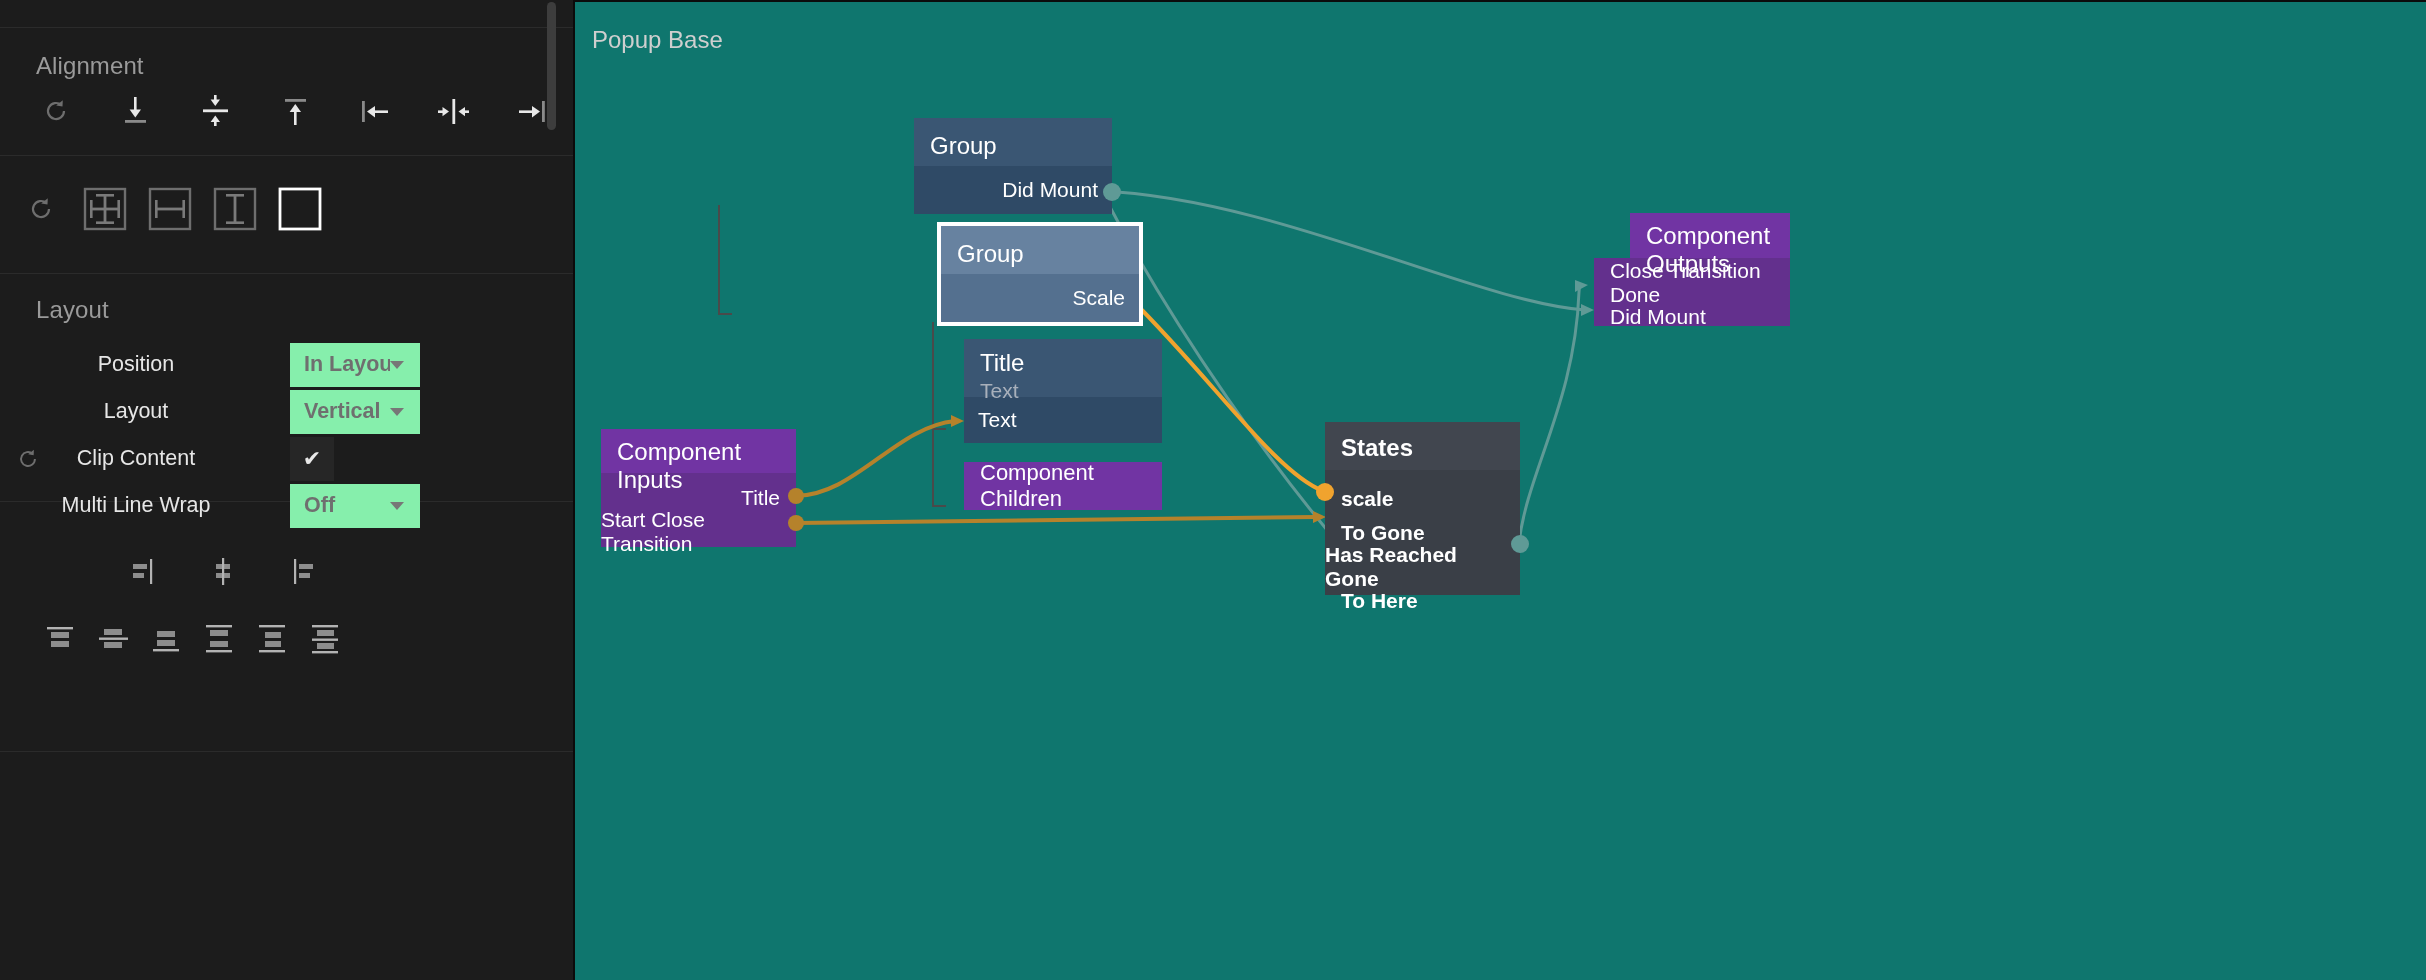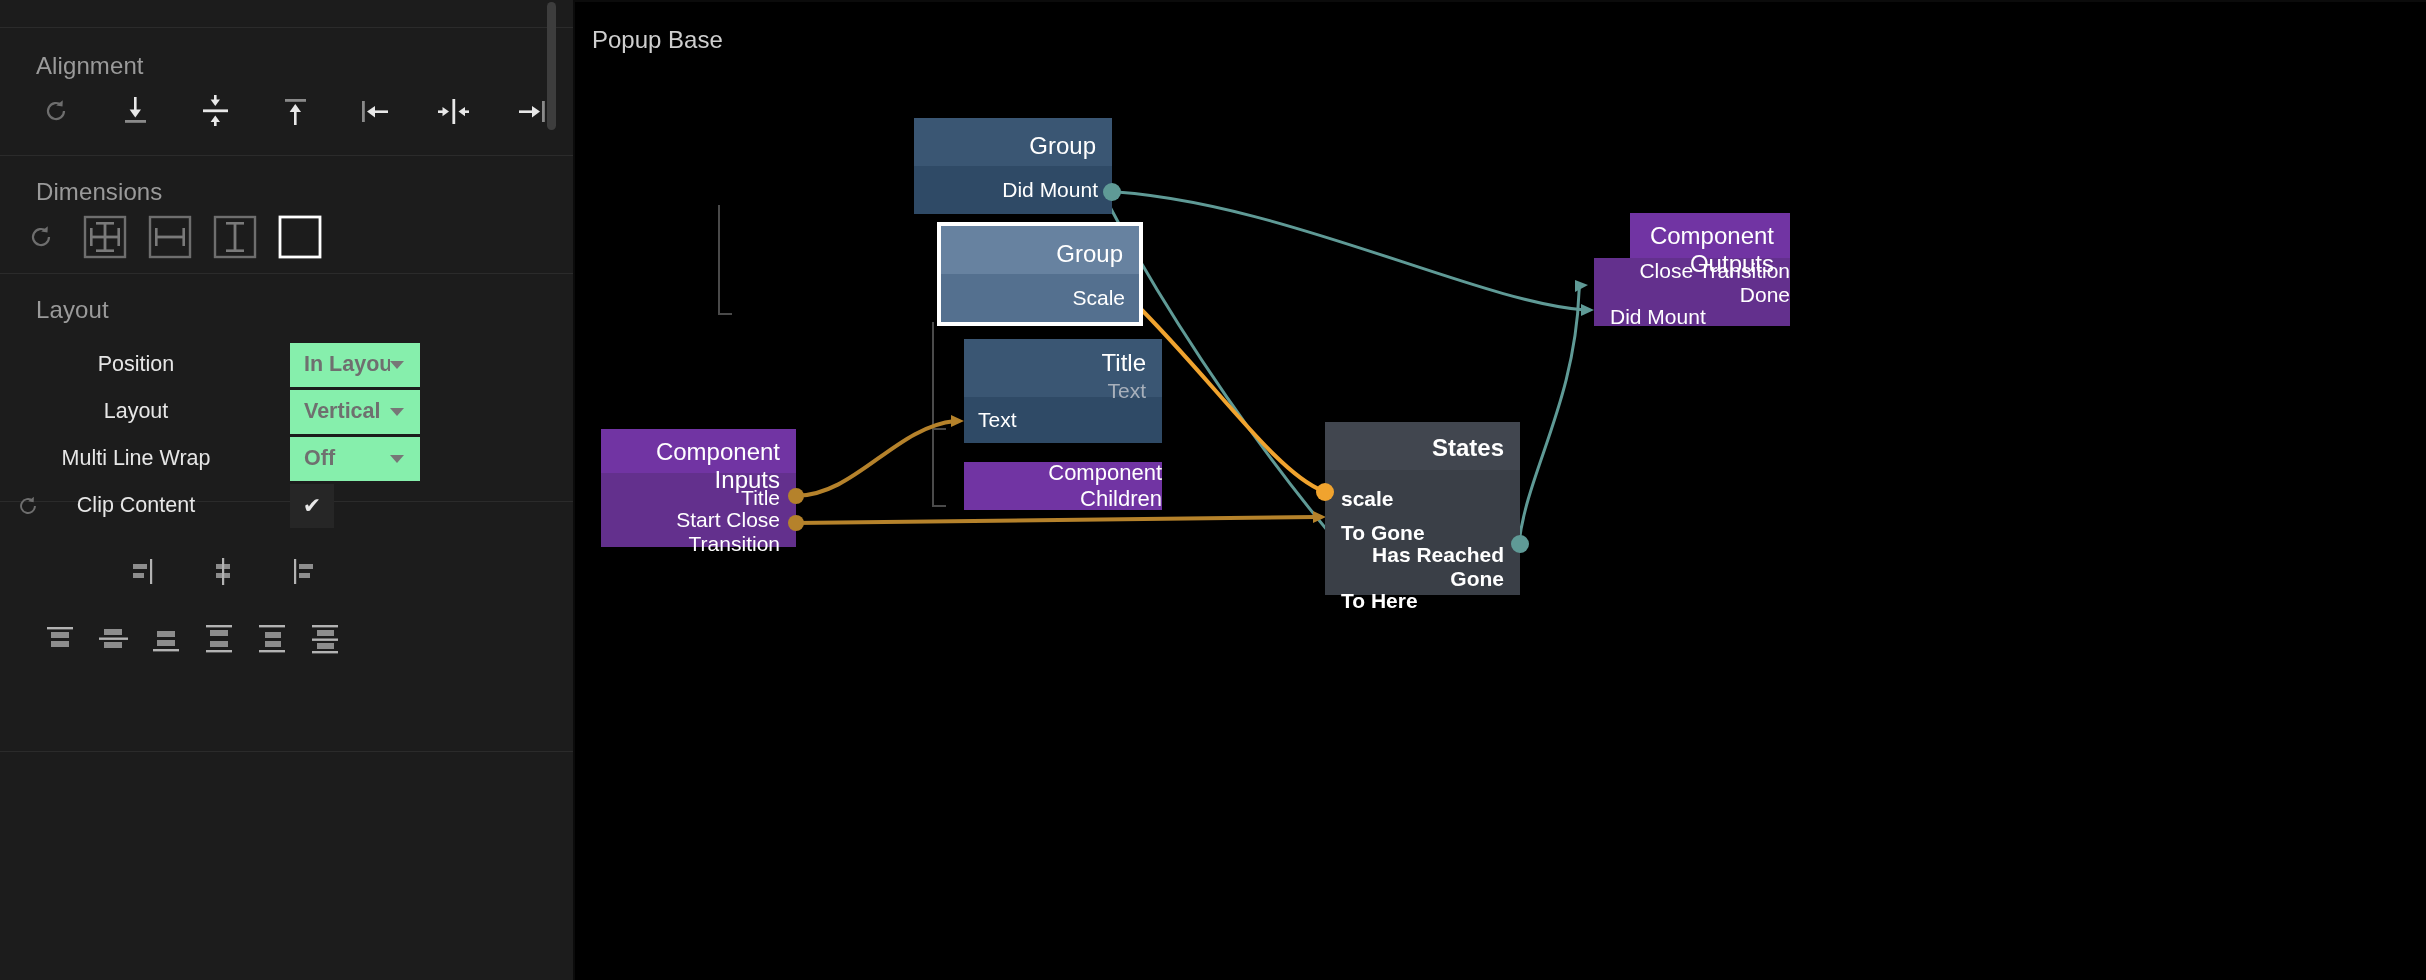--- a/index.html
+++ b/index.html
@@ -86,25 +86,24 @@
   
   #sec-justify { height: 250px; padding-top: 22px; }
   .justify-row-1 { display: flex; padding-left: 118px; margin-top: 20px; gap: 24px; }
   .justify-row-2 { display: flex; padding-left: 34px; margin-top: 14px; gap: 0; }
   .j-btn { width: 54px; height: 54px; display:flex; align-items:center; justify-content:center; }
   .j-btn2 { width: 53px; height: 54px; display:flex; align-items:center; justify-content:center; }
 
   
   .canvas-wrap {
     position: relative; flex: 1; height: 980px;
-    background: #000000;
+    background: #0f766e;
     border-left: 2px solid #0b0b0b;
     border-top: 2px solid #0b0b0b;
     overflow: hidden;
-    text-align: right;
   }
   .canvas-title {
     position: absolute; left: 17px; top: 24px;
     color: #cfcfcf; font-size: 24px;
   }
   .graph { position: absolute; left: 0; top: 0; width: 1851px; height: 978px; }
   .edges { position: absolute; left: 0; top: 0; width: 1851px; height: 978px; pointer-events: none; }
 
   
   .node { position: absolute; }
@@ -204,21 +203,20 @@
           <svg width="36" height="36" viewBox="0 0 36 36">
             <rect x="4" y="17.4" width="17" height="2.6" fill="#e8e8e8"></rect>
             <path d="M25 18.6 L17 13 L17 24.4 Z" fill="#e8e8e8"></path>
             <rect x="27" y="8" width="2.8" height="21" fill="#8a8a8a"></rect>
           </svg>
         </div>
       </div>
     </div>
 
     <div class="section" id="sec-dimensions">
-      <div class="section-title">Dimensions</div>
       <div class="icon-row">
 
         <div class="dim-reset">
           <svg width="30" height="30" viewBox="0 0 30 30">
             <path d="M23 15a8 8 0 1 1-2.6-5.9" fill="none" stroke="#6e6e6e" stroke-width="2.2"></path>
             <path d="M21.8 4.2 L21.5 10.6 L15.2 9.6 Z" fill="#6e6e6e"></path>
           </svg>
         </div>
 
         <div class="dim-btn">
@@ -272,37 +270,37 @@
 
       <div class="field-row">
         <div class="field-label">Layout</div>
         <div class="field-control">
           <span class="field-value">Vertical</span>
           <span class="caret"></span>
         </div>
       </div>
 
       <div class="field-row">
+        <div class="field-reset">
+          <svg width="26" height="26" viewBox="0 0 30 30">
+            <path d="M23 15a8 8 0 1 1-2.6-5.9" fill="none" stroke="#6e6e6e" stroke-width="2.2"></path>
+            <path d="M21.8 4.2 L21.5 10.6 L15.2 9.6 Z" fill="#6e6e6e"></path>
+          </svg>
+        </div>
+        <div class="field-label">Clip Content</div>
+        <div class="check-control">
+          <span>✔</span>
+        </div>
+      </div>
+
+      <div class="field-row">
         <div class="field-label">Multi Line Wrap</div>
         <div class="field-control">
           <span class="field-value">Off</span>
           <span class="caret"></span>
-        </div>
-      </div>
-
-      <div class="field-row">
-        <div class="field-reset">
-          <svg width="26" height="26" viewBox="0 0 30 30">
-            <path d="M23 15a8 8 0 1 1-2.6-5.9" fill="none" stroke="#6e6e6e" stroke-width="2.2"></path>
-            <path d="M21.8 4.2 L21.5 10.6 L15.2 9.6 Z" fill="#6e6e6e"></path>
-          </svg>
-        </div>
-        <div class="field-label">Clip Content</div>
-        <div class="check-control">
-          <span>✔</span>
         </div>
       </div>
     </div>
 
     <div class="section" id="sec-justify">
 
       <div class="justify-row-1">
         <div class="j-btn">
           <svg width="34" height="34" viewBox="0 0 34 34">
             <rect x="5" y="10" width="14" height="5" fill="#8d8d8d"></rect>

